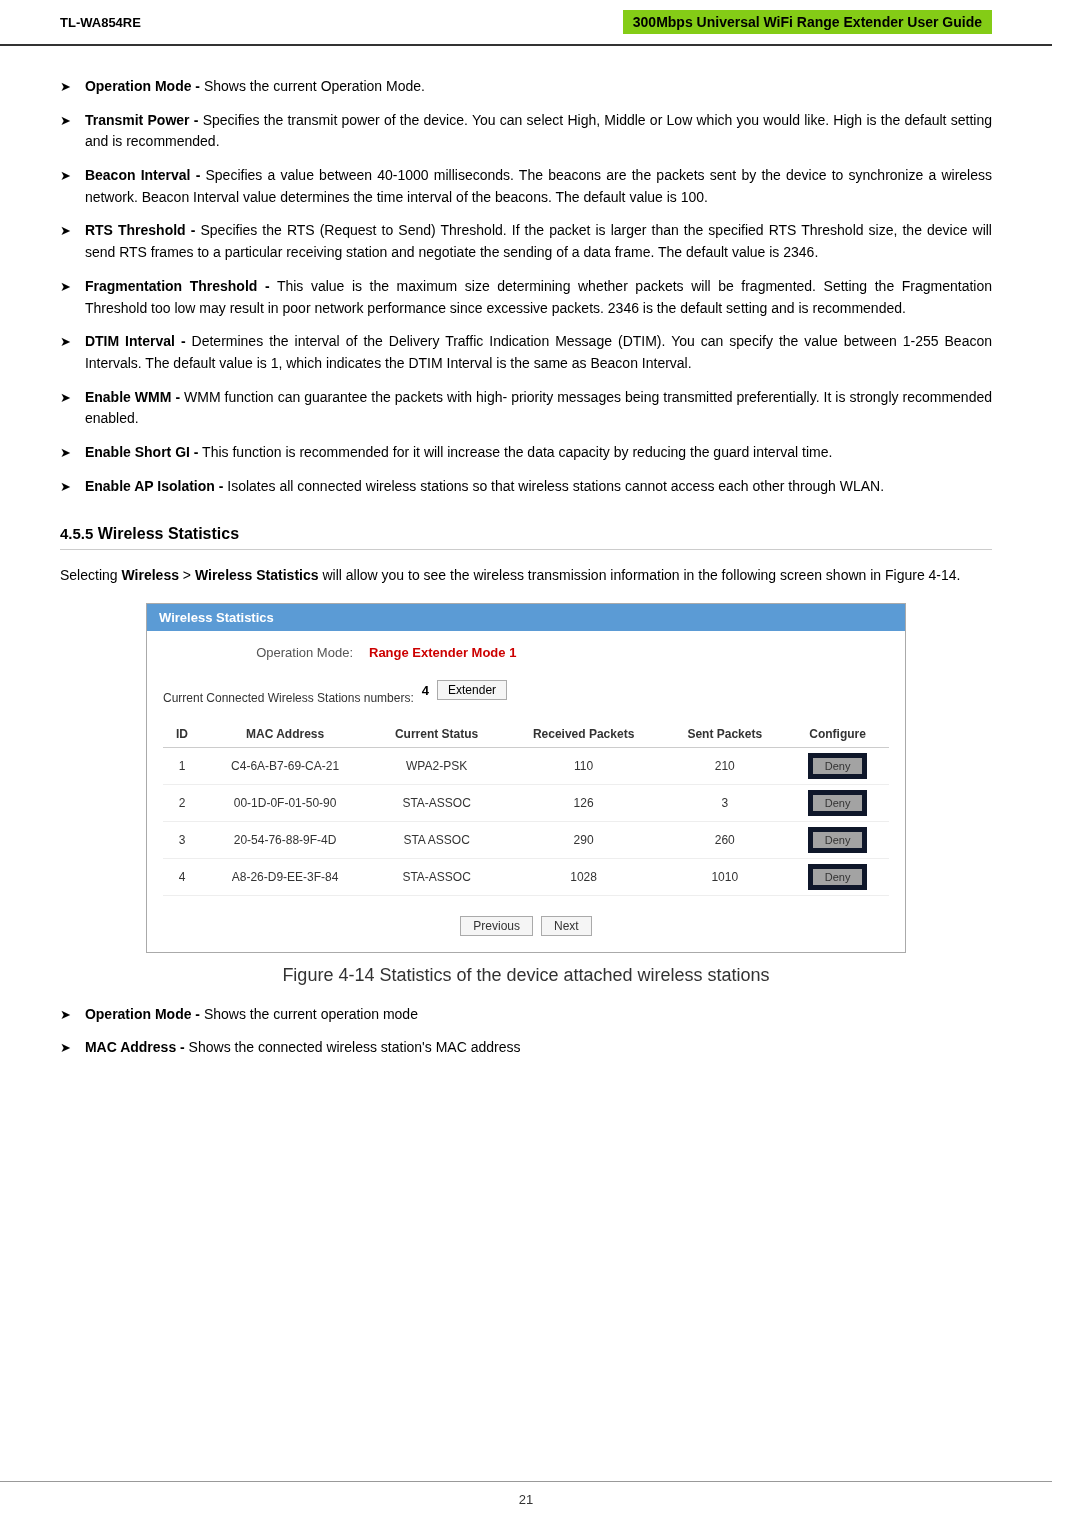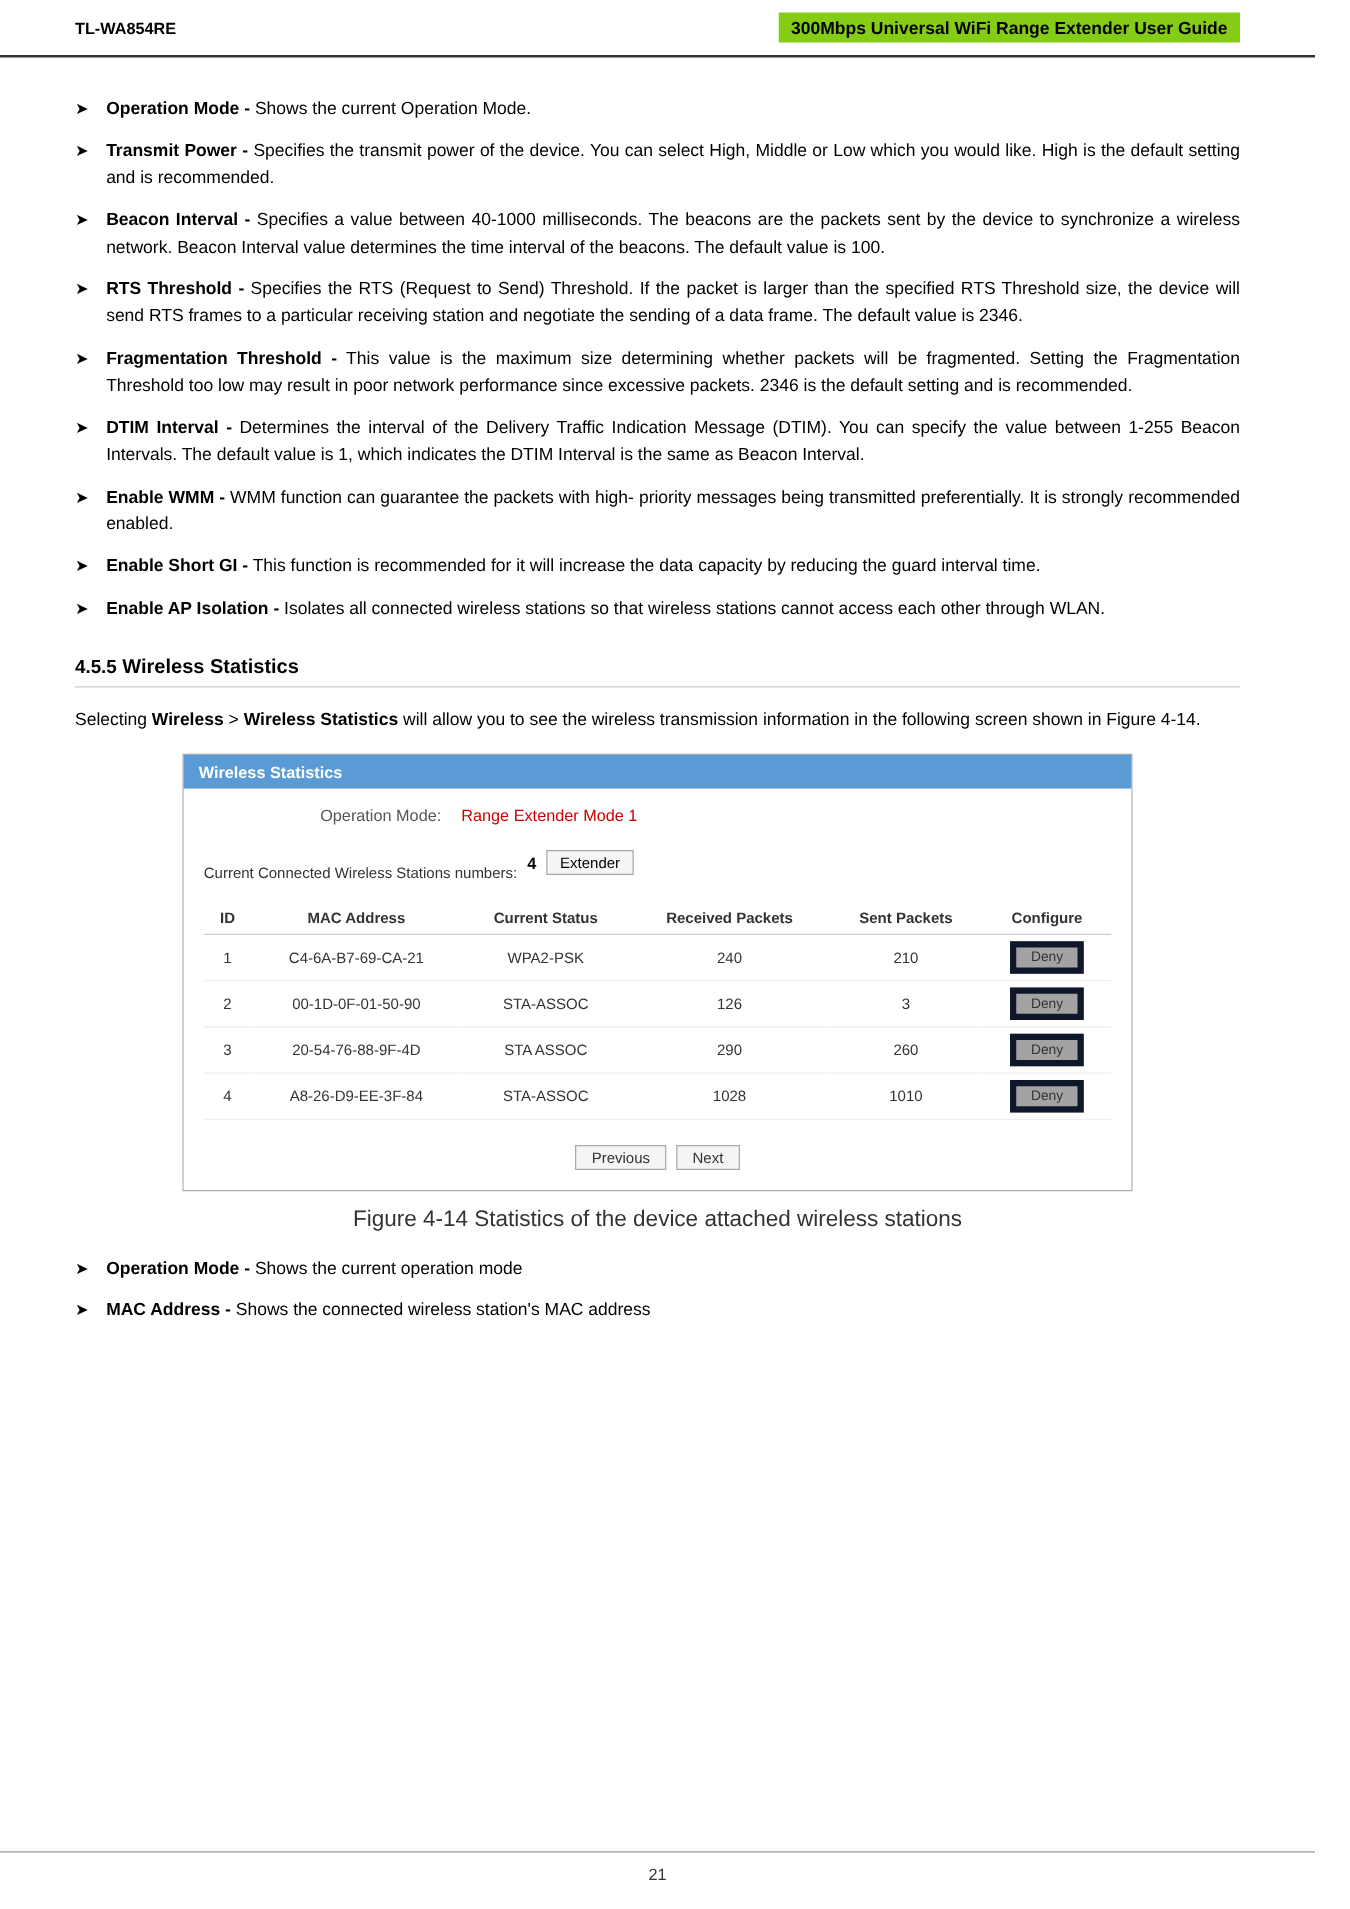--- a/index.html
+++ b/index.html
@@ -122,21 +122,21 @@
     .ws-op-mode-label {
       font-size: 13px;
       color: #555;
       min-width: 130px;
       text-align: right;
       margin-right: 16px;
     }
     .ws-op-mode-value {
       font-size: 13px;
       color: #c00;
-      font-weight: normal;
+      font-weight: bold;
     }
 
     .ws-stations-row {
       display: flex;
       align-items: center;
       margin-bottom: 16px;
       font-size: 12px;
     }
     .ws-stations-label {
       color: #333;
@@ -306,21 +306,21 @@
                 <th>Received Packets</th>
                 <th>Sent Packets</th>
                 <th>Configure</th>
               </tr>
           </thead>
           <tbody id="table-body">
               <tr>
                 <td>1</td>
                 <td>C4-6A-B7-69-CA-21</td>
                 <td>WPA2-PSK</td>
-                <td>240</td>
+                <td>110</td>
                 <td>210</td>
                 <td><button class="deny-btn">Deny</button></td>
               </tr>
               <tr>
                 <td>2</td>
                 <td>00-1D-0F-01-50-90</td>
                 <td>STA-ASSOC</td>
                 <td>126</td>
                 <td>3</td>
                 <td><button class="deny-btn">Deny</button></td>

